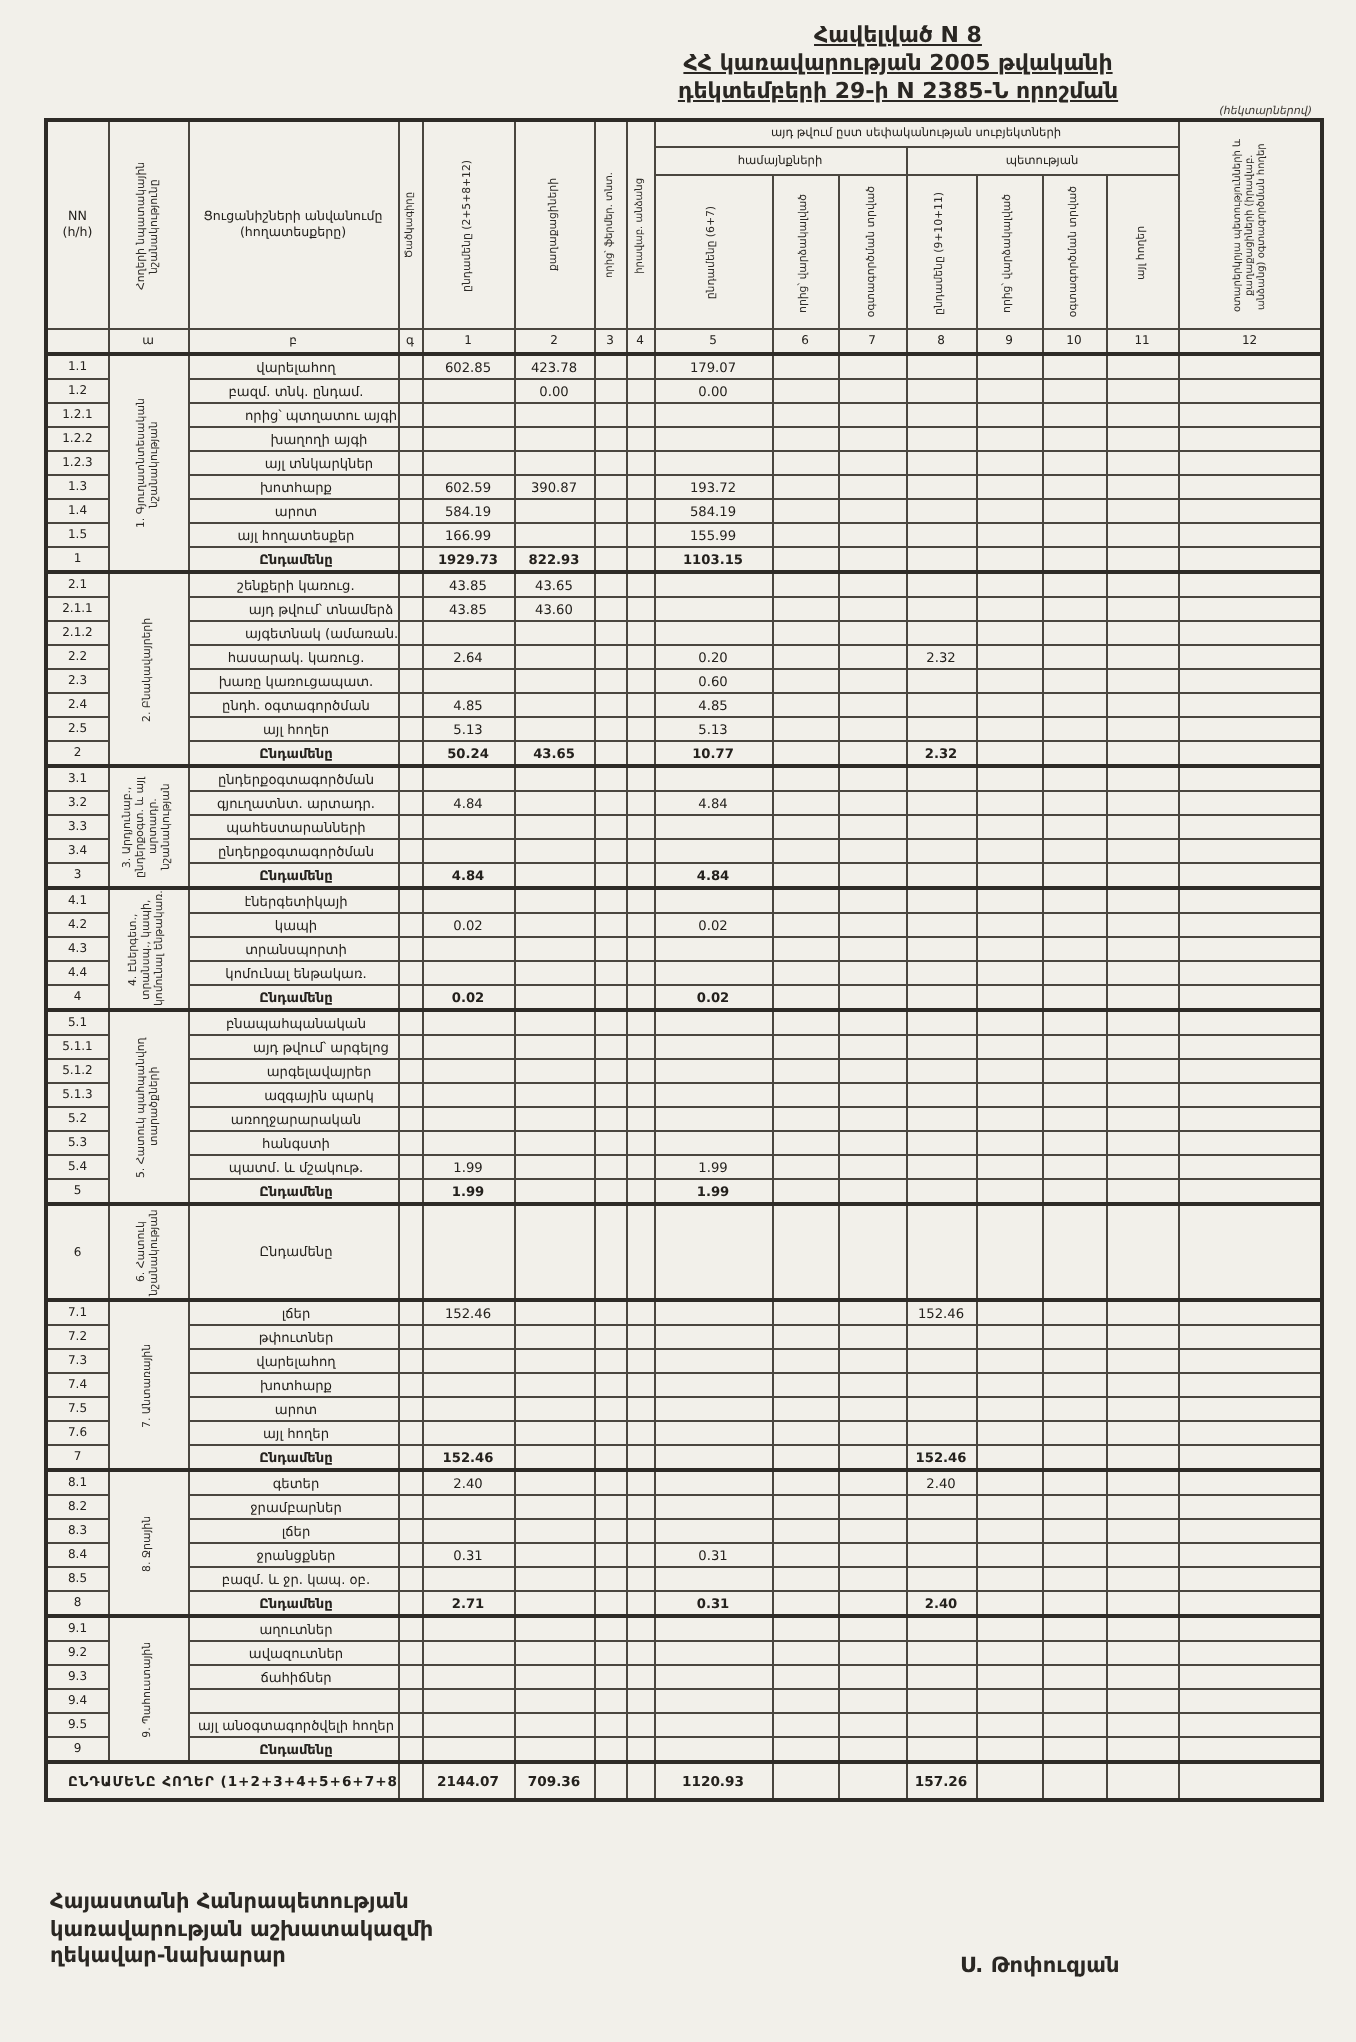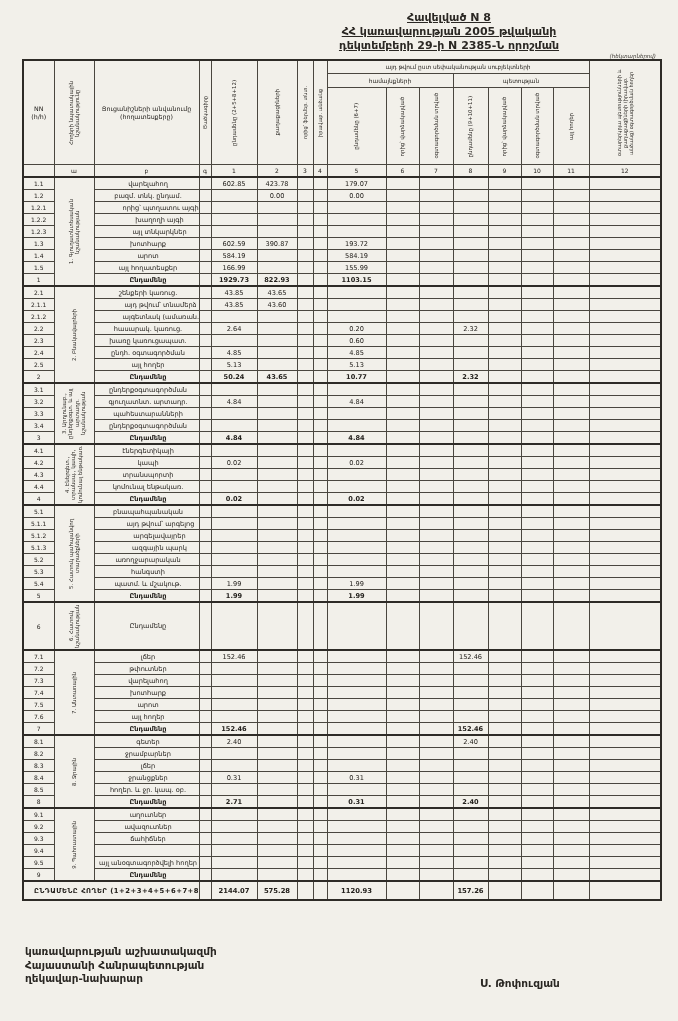--- a/index.html
+++ b/index.html
@@ -1019,21 +1019,21 @@
           <td class="val"></td>
           <td class="val"></td>
           <td class="val"></td>
           <td class="val"></td>
           <td class="val"></td>
           <td class="val"></td>
           <td class="val"></td>
         </tr>
         <tr>
           <td class="num">8.5</td>
-          <td class="lbl">հողեր. և ջր. կապ. օբ.</td>
+          <td class="lbl">բազմ. և ջր. կապ. օբ.</td>
           <td class="val"></td>
           <td class="val"></td>
           <td class="val"></td>
           <td class="val"></td>
           <td class="val"></td>
           <td class="val"></td>
           <td class="val"></td>
           <td class="val"></td>
           <td class="val"></td>
           <td class="val"></td>
@@ -1160,35 +1160,35 @@
           <td class="val"></td>
           <td class="val"></td>
           <td class="val"></td>
           <td class="val"></td>
           <td class="val"></td>
         </tr>
         <tr class="grand">
           <td class="lbl" colspan="3">ԸՆԴԱՄԵՆԸ ՀՈՂԵՐ (1+2+3+4+5+6+7+8+9)</td>
           <td class="val"></td>
           <td class="val">2144.07</td>
-          <td class="val">575.28</td>
+          <td class="val">709.36</td>
           <td class="val"></td>
           <td class="val"></td>
           <td class="val">1120.93</td>
           <td class="val"></td>
           <td class="val"></td>
           <td class="val">157.26</td>
           <td class="val"></td>
           <td class="val"></td>
           <td class="val"></td>
           <td class="val"></td>
         </tr>
       </tbody>
   </table>
 
   <div class="footer">
+    <div>Հայաստանի Հանրապետության</div>
     <div>կառավարության աշխատակազմի</div>
-    <div>Հայաստանի Հանրապետության</div>
     <div>ղեկավար-նախարար</div>
     <div class="sig">Ս. Թոփուզյան</div>
   </div>
 
 </div>
 
 </body></html>

